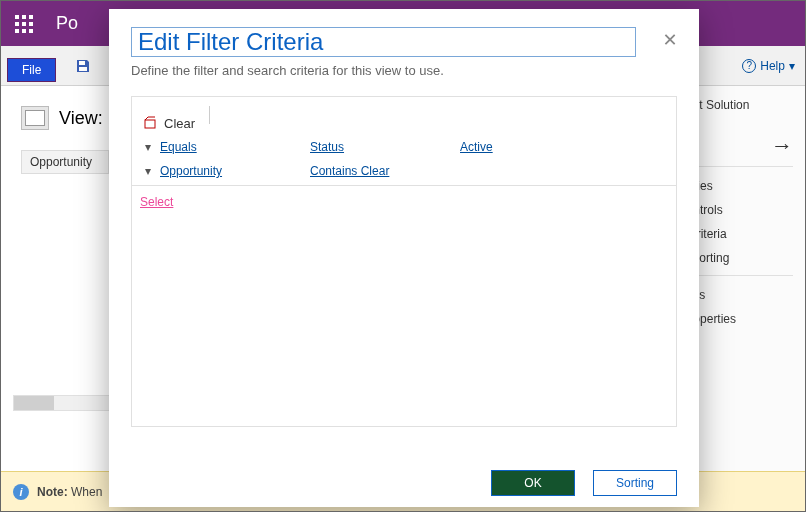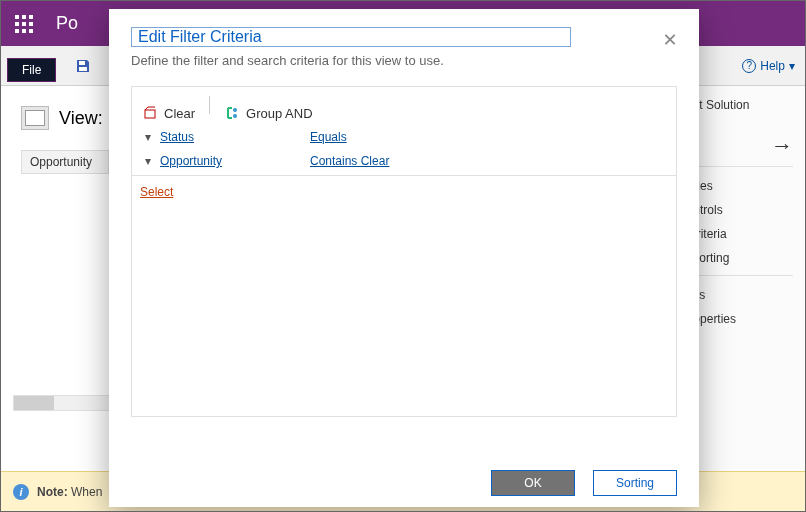--- a/index.html
+++ b/index.html
@@ -5,21 +5,21 @@
   * { box-sizing: border-box; margin: 0; padding: 0; font-family: "Segoe UI", Arial, sans-serif; }
   body { width: 806px; height: 512px; overflow: hidden; background: #fff; position: relative; border: 1px solid #666; }
 
   
   .app-header { height: 45px; background: #742b7d; display: flex; align-items: center; color: #fff; }
   .waffle { width: 45px; height: 45px; display: flex; align-items: center; justify-content: center; cursor: pointer; }
   .waffle svg { width: 18px; height: 18px; fill: #fff; }
   .app-title { font-size: 18px; font-weight: 300; margin-left: 10px; }
 
   .ribbon { height: 40px; background: #f1f1f1; border-bottom: 1px solid #d1d1d1; display: flex; align-items: center; gap: 8px; padding-right: 10px; }
-  .file-tab { background: #0f172a; color: #fff; height: 24px; padding: 0 14px; margin-left: 6px; margin-top: 8px; display:flex; align-items:center; font-size:12px; border:1px solid #5e2165;}
+  .file-tab { background: #1d4ed8; color: #fff; height: 24px; padding: 0 14px; margin-left: 6px; margin-top: 8px; display:flex; align-items:center; font-size:12px; border:1px solid #5e2165;}
   .ribbon-icon { width: 18px; height: 18px; display:inline-flex; align-items:center; justify-content:center; margin-left:10px;}
   .ribbon-spacer { flex: 1; }
   .help { color: #004e9c; font-size: 12px; display:flex; align-items:center; gap:4px;}
   .help-icon{width:14px;height:14px;border:1px solid #004e9c;border-radius:50%;display:inline-flex;align-items:center;justify-content:center;font-size:10px;color:#004e9c;}
 
   .content { position: absolute; top: 85px; left: 0; right: 0; bottom: 40px; display:flex; background:#fff;}
   .main-pane { flex:1; padding:20px;}
   .view-row{display:flex;align-items:center;gap:10px;margin-bottom:20px;}
   .view-icon{width:28px;height:24px;background:#e6e6e6;border:1px solid #bbb;display:inline-block;position:relative;}
   .view-icon::before{content:"";position:absolute;inset:3px;border:1px solid #999;background:#fff;}
@@ -35,42 +35,42 @@
   .side-pane hr{border:none;border-top:1px solid #e0e0e0;margin:8px 0 12px;}
   .task-link{color:#333;display:block;margin:10px 0;text-decoration:none;font-size:12px;}
 
   .note-bar{position:absolute;left:0;right:0;bottom:0;height:40px;background:#fff3cc;border-top:1px solid #e7d27a;display:flex;align-items:center;gap:8px;padding:0 12px;font-size:12px;color:#444;}
   .info-icon{width:16px;height:16px;border-radius:50%;background:#4a90d9;color:#fff;display:inline-flex;align-items:center;justify-content:center;font-style:italic;font-weight:bold;font-size:11px;}
 
   
   .modal-backdrop{position:absolute;inset:0;pointer-events:none;}
   .modal{position:absolute;left:108px;top:8px;width:590px;height:498px;background:#fff;box-shadow:0 8px 30px rgba(0,0,0,0.35);pointer-events:auto;display:flex;flex-direction:column;}
   .modal-head{padding:18px 22px 8px 22px;position:relative;}
-  .modal-title{color:#0b62c4;font-size:16px;font-weight:400;border:1px solid #7aa7d8;padding:0 6px;display:inline-block;width:440px;}
+  .modal-title{color:#0b62c4;font-size:24px;font-weight:400;border:1px solid #7aa7d8;padding:0 6px;display:inline-block;width:505px;}
   .modal-sub{font-size:13px;color:#666;margin-top:6px;}
   .modal-close{position:absolute;top:20px;right:18px;width:22px;height:22px;display:flex;align-items:center;justify-content:center;color:#888;font-size:18px;cursor:pointer;}
   .modal-body{flex:1;padding:10px 22px;}
   .criteria-box{border:1px solid #e0e0e0;}
   .toolbar{height:36px;display:flex;align-items:center;gap:6px;padding:0 4px;}
   .tb-btn{display:flex;align-items:center;gap:6px;padding:3px 6px;font-size:13px;color:#333;cursor:pointer;margin-top:16px;}
   .tb-sep{width:1px;height:18px;background:#ccc;margin:0 2px;}
   .mini-icon{width:16px;height:16px;display:inline-flex;align-items:center;justify-content:center;}
   .filter-rows{padding:2px 8px 2px 8px;}
   .filter-row{display:flex;align-items:center;height:24px;font-size:12px;}
   .chev{width:12px;text-align:center;color:#555;margin:0 6px 0 2px;cursor:pointer;}
   .cell{color:#004e9c;text-decoration:underline;cursor:pointer;}
   .col-field{width:150px;}
   .col-op{width:150px;}
   .col-val{flex:1;}
   .select-row{border-top:1px solid #e0e0e0;padding:6px 8px;}
-  .select-link{color:#c2410c;text-decoration:underline;font-size:12px;cursor:pointer;}
+  .select-link{color:#ec4899;text-decoration:underline;font-size:12px;cursor:pointer;}
   .criteria-fill{height:210px;}
   .modal-foot{height:48px;display:flex;align-items:center;justify-content:flex-end;gap:18px;padding:0 22px;border-top:0;}
   .btn{width:84px;height:26px;font-size:12px;display:inline-flex;align-items:center;justify-content:center;cursor:pointer;}
-  .btn-primary{background:#737373;color:#fff;border:1px solid #0b62c4;}
+  .btn-primary{background:#14532d;color:#fff;border:1px solid #0b62c4;}
   .btn-secondary{background:#fff;color:#0b62c4;border:1px solid #0b62c4;}
 </style>
 </head>
 <body>
 
 <div class="app-header">
   <div class="waffle">
     <svg viewBox="0 0 18 18">
         <rect width="4" height="4" x="0" y="0"></rect>
         <rect width="4" height="4" x="7" y="0"></rect>
@@ -157,36 +157,27 @@
           <div class="tb-btn">
             <span class="mini-icon">
               <svg width="14" height="14" viewBox="0 0 14 14">
                   <rect x="2" y="4" width="10" height="8" fill="#fff" stroke="#b00"></rect>
                   <path d="M2 4 L5 1 L12 1" stroke="#b00" fill="none"></path>
                 </svg>
             </span>
             <span>Clear</span>
           </div>
           <div class="tb-sep"></div>
-          <div class="tb-btn">
-            <span class="mini-icon">
-              <svg width="14" height="14" viewBox="0 0 14 14">
-                  <path d="M3 2v10 M3 2h4 M3 12h4" stroke="#2b7" stroke-width="2" fill="none"></path>
-                  <circle cx="10" cy="4" r="2" fill="#39c"></circle>
-                  <circle cx="10" cy="10" r="2" fill="#39c"></circle>
-                </svg>
-            </span>
-            <span>Group AND</span>
-          </div>
         </div>
         <div class="filter-rows">
           <div class="filter-row">
             <span class="chev">▾</span>
+            <span class="cell col-op">Equals</span>
             <span class="cell col-field">Status</span>
-            <span class="cell col-op">Equals</span>
+            <span class="cell col-val">Active</span>
           </div>
           <div class="filter-row">
             <span class="chev">▾</span>
             <span class="cell col-field">Opportunity</span>
             <span class="cell col-op">Contains Clear</span>
             <span class="cell col-val"></span>
           </div>
         </div>
         <div class="select-row">
           <span class="select-link">Select</span>

